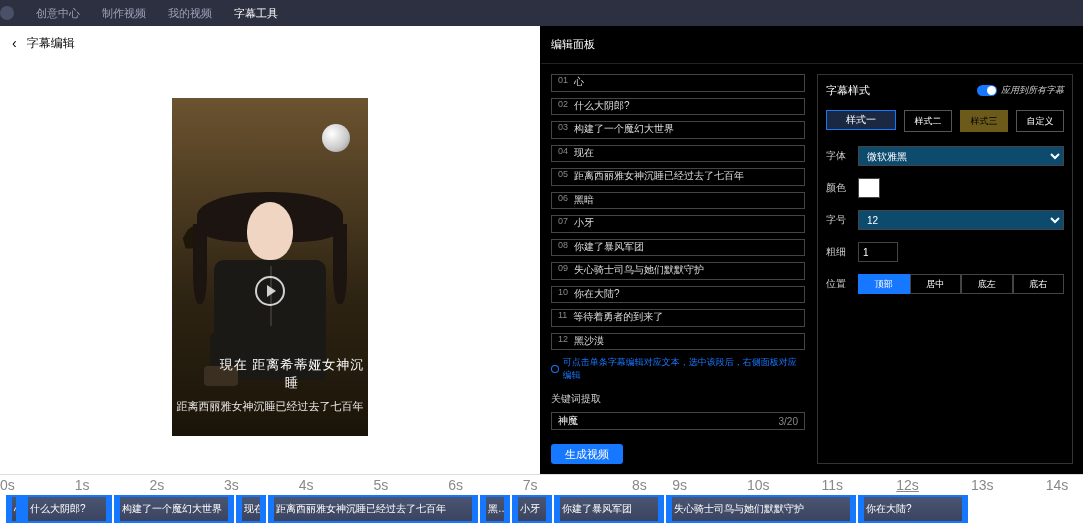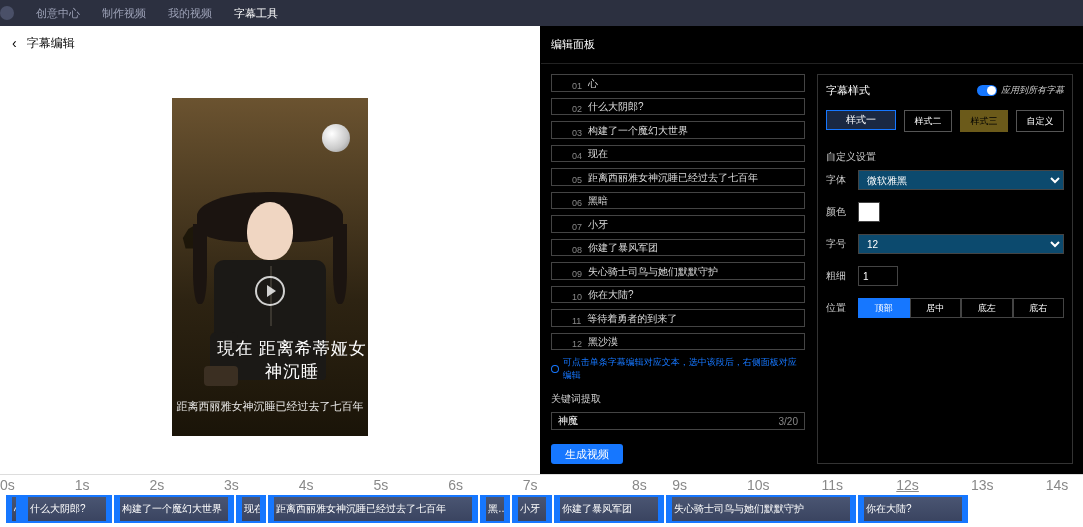--- a/index.html
+++ b/index.html
@@ -28,31 +28,31 @@
 .preview .person .head { width:46px; height:58px; background:#f0d6c2; border-radius:50% 50% 46% 46%; margin:0 auto; position:relative; }
 .preview .person .hair { position:absolute; top:-10px; left:-14px; right:-14px; height:50px; background:#1b1410; border-radius:48% 48% 30% 30%; }
 .preview .person .hairside { position:absolute; top:22px; width:14px; height:80px; background:#1b1410; border-radius:0 0 40% 40%; }
 .preview .person .hairside.l { left:-18px; } .preview .person .hairside.r { right:-18px; }
 .preview .person .body { width:112px; height:120px; background:#1b1916; margin:0 auto; border-radius:10px 10px 4px 4px; position:relative; }
 .preview .person .body .zip { position:absolute; top:6px; left:50%; width:2px; height:60px; background:#3a362f; }
 .preview .person .armL { position:absolute; left:-4px; top:72px; width:28px; height:46px; background:#1b1916; border-radius:6px; }
 .preview .person .cuff { position:absolute; left:-6px; bottom:-8px; width:34px; height:20px; background:#3b2f22; border-radius:4px; }
 .preview .play { position:absolute; top:178px; left:50%; transform:translateX(-50%); width:30px; height:30px; border:2px solid #ffffffcc; border-radius:50%; display:flex; align-items:center; justify-content:center; cursor:pointer; }
 .preview .play::after { content:""; border-left:9px solid #ffffffcc; border-top:6px solid transparent; border-bottom:6px solid transparent; margin-left:3px;}
-.preview .caption1 { position:absolute; bottom:53px; left:0; right:0; text-align:center; font-size:17px; letter-spacing:1px;padding-left:44px; }
+.preview .caption1 { position:absolute; bottom:44px; left:0; right:0; text-align:center; font-size:13px; letter-spacing:1px;padding-left:44px; }
 .preview .caption2 { position:absolute; bottom:22px; left:0; right:0; text-align:center; font-size:11px; opacity:.9; }
 
 
 .right { flex:1; background:#000; border-left:1px solid #000; display:flex; flex-direction:column; }
 .right-head { height:38px; padding:0 10px; display:flex; align-items:center; font-size:11px; border-bottom:1px solid #222; }
 .right-body { flex:1; display:flex; gap:12px; padding:10px; overflow:hidden; }
 .col { display:flex; flex-direction:column; gap:6px; }
 .colL { width:254px; }
 .colR { flex:1; border:1px solid #333; padding:8px; position:relative; }
-.subline { height:22px; border:1px solid #444; display:flex; align-items:flex-end; padding:0 20px; font-size:10px; color:#ddd; cursor:pointer; white-space:nowrap; overflow:hidden; }
+.subline { height:22px; border:1px solid #444; display:flex; align-items:flex-start; padding:0 6px; font-size:10px; color:#ddd; cursor:pointer; white-space:nowrap; overflow:hidden; }
 .subline .num { color:#888; margin-right:6px; font-size:9px; }
 .hint { font-size:9px; color:#1677ff; display:flex; align-items:center; gap:4px; }
 .hint .dot { width:8px;height:8px;border:1.5px solid #1677ff;border-radius:50%;}
 .sectlbl { font-size:10px; color:#ccc; margin-top:4px; }
 .kwbox { height:22px; border:1px solid #444; display:flex; align-items:center; justify-content:space-between; padding:0 6px; font-size:10px; }
 .kwbox .cnt { color:#888; }
 .genbtn { margin:8px 0 0 0; height:26px; width:72px; background:#1677ff; border:none; color:#fff; border-radius:3px; font-size:11px; cursor:pointer; }
 
 
 .toprow { display:flex; justify-content:space-between; align-items:center; margin-bottom:6px;}
@@ -192,21 +192,20 @@
               <span class="sw"></span>
               <span>应用到所有字幕</span>
             </span>
         </div>
         <div class="styles">
           <div class="stylebtn sel">样式一</div>
           <div class="stylebtn">样式二</div>
           <div class="stylebtn y">样式三</div>
           <div class="stylebtn">自定义</div>
         </div>
-        <div class="sectlbl">自定义设置</div>
         <div class="frow">
             <label>字体</label>
             <select class="sel"><option>微软雅黑</option></select>
           </div>
         <div class="frow">
             <label>颜色</label>
             <div class="colorbox"></div>
           </div>
         <div class="frow">
             <label>字号</label>

